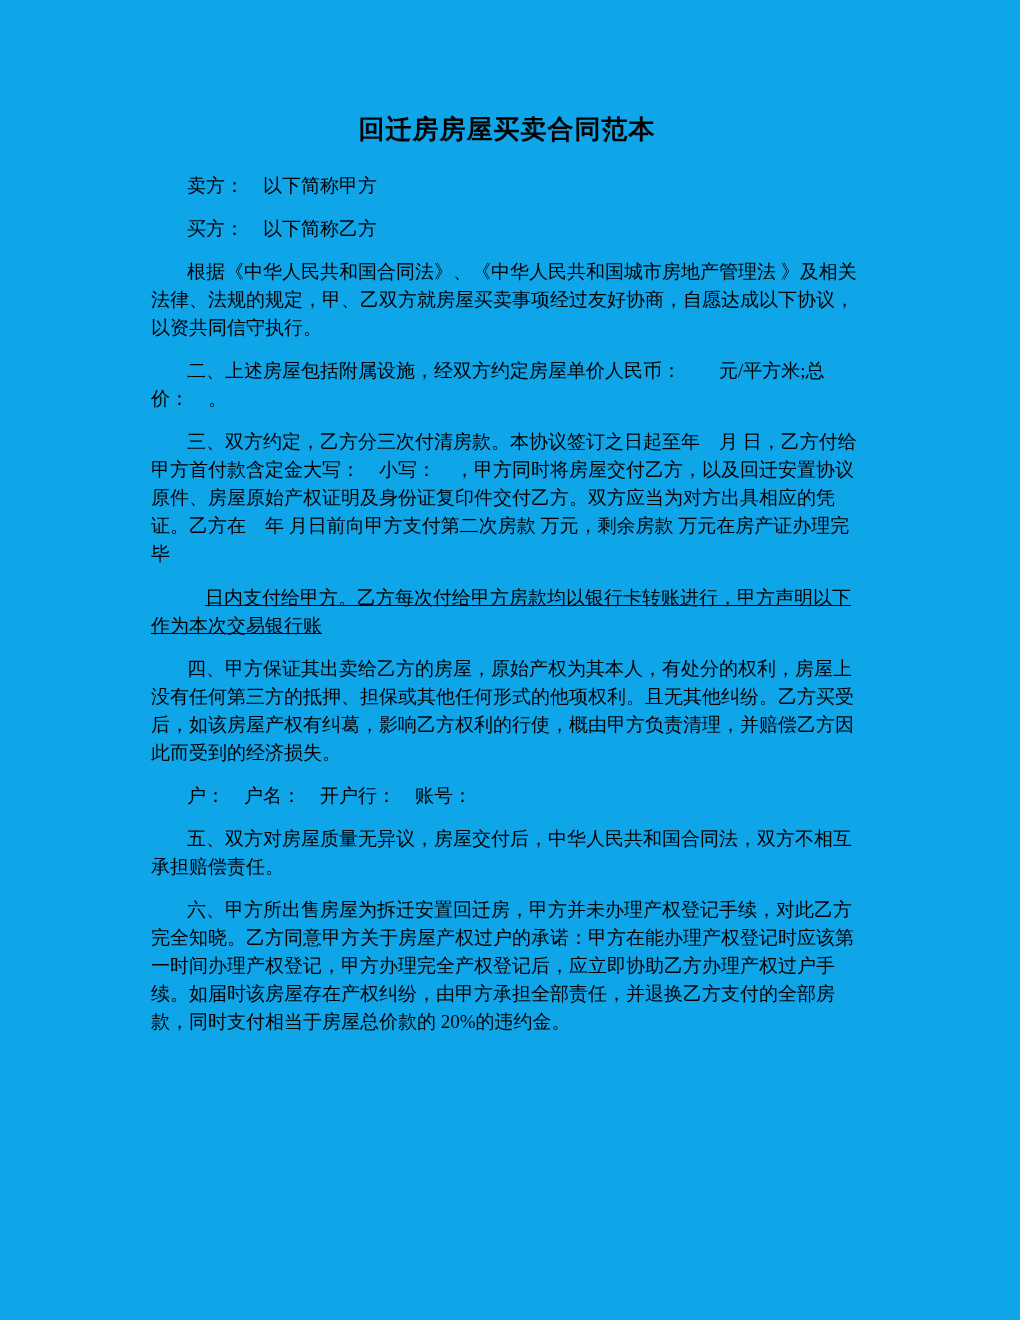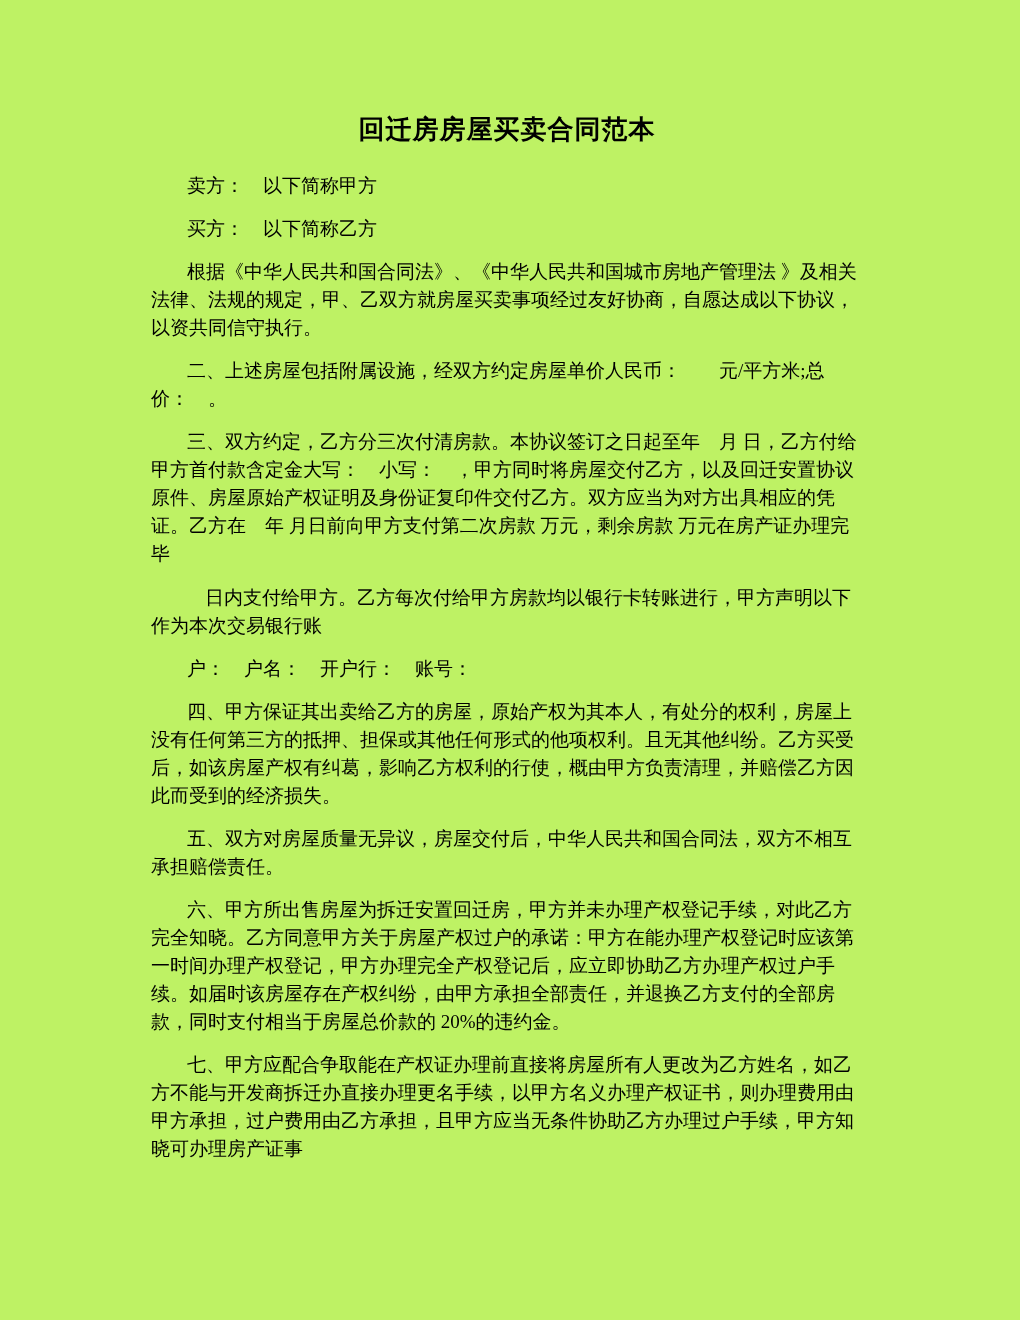--- a/index.html
+++ b/index.html
@@ -10,21 +10,21 @@
   body {
     width: 1020px;
     height: 1320px;
     font-family: "Liberation Serif", serif;
     color: #000000;
   }
   .page {
     position: relative;
     width: 1020px;
     height: 1320px;
-    background: #bef264;
+    background: #0ea5e9;
     overflow: hidden;
   }
   .content {
     position: absolute;
     left: 151px;
     top: 112px;
     width: 712px;
   }
   .doc-title {
     font-size: 26px;
@@ -38,20 +38,21 @@
     font-size: 19px;
     line-height: 28px;
     margin: 0 0 15px 0;
     text-indent: 36px;
     white-space: pre-wrap;
     word-break: break-all;
   }
   .para.continuation {
     margin-top: 0;
     text-indent: 54px;
+    text-decoration: underline;
   }
   .para.tail-line {
     margin-bottom: 16px;
   }
 </style>
 </head>
 <body>
 
 <div class="page">
   <div class="content">
@@ -64,24 +65,23 @@
 
     <p class="para">根据《中华人民共和国合同法》、《中华人民共和国城市房地产管理法 》及相关法律、法规的规定，甲、乙双方就房屋买卖事项经过友好协商，自愿达成以下协议，以资共同信守执行。</p>
 
 
     <p class="para">二、上述房屋包括附属设施，经双方约定房屋单价人民币：　　元/平方米;总价：　。</p>
 
     <p class="para tail-line">三、双方约定，乙方分三次付清房款。本协议签订之日起至年　月 日，乙方付给甲方首付款含定金大写：　小写：　，甲方同时将房屋交付乙方，以及回迁安置协议原件、房屋原始产权证明及身份证复印件交付乙方。双方应当为对方出具相应的凭证。乙方在　年 月日前向甲方支付第二次房款 万元，剩余房款 万元在房产证办理完毕</p>
 
     <p class="para continuation">日内支付给甲方。乙方每次付给甲方房款均以银行卡转账进行，甲方声明以下作为本次交易银行账</p>
 
+    <p class="para">四、甲方保证其出卖给乙方的房屋，原始产权为其本人，有处分的权利，房屋上没有任何第三方的抵押、担保或其他任何形式的他项权利。且无其他纠纷。乙方买受后，如该房屋产权有纠葛，影响乙方权利的行使，概由甲方负责清理，并赔偿乙方因此而受到的经济损失。</p>
+
     <p class="para">户：　户名：　开户行：　账号：</p>
-
-    <p class="para">四、甲方保证其出卖给乙方的房屋，原始产权为其本人，有处分的权利，房屋上没有任何第三方的抵押、担保或其他任何形式的他项权利。且无其他纠纷。乙方买受后，如该房屋产权有纠葛，影响乙方权利的行使，概由甲方负责清理，并赔偿乙方因此而受到的经济损失。</p>
 
     <p class="para">五、双方对房屋质量无异议，房屋交付后，中华人民共和国合同法，双方不相互承担赔偿责任。</p>
 
     <p class="para">六、甲方所出售房屋为拆迁安置回迁房，甲方并未办理产权登记手续，对此乙方完全知晓。乙方同意甲方关于房屋产权过户的承诺：甲方在能办理产权登记时应该第一时间办理产权登记，甲方办理完全产权登记后，应立即协助乙方办理产权过户手续。如届时该房屋存在产权纠纷，由甲方承担全部责任，并退换乙方支付的全部房款，同时支付相当于房屋总价款的 20%的违约金。</p>
 
-    <p class="para">七、甲方应配合争取能在产权证办理前直接将房屋所有人更改为乙方姓名，如乙方不能与开发商拆迁办直接办理更名手续，以甲方名义办理产权证书，则办理费用由甲方承担，过户费用由乙方承担，且甲方应当无条件协助乙方办理过户手续，甲方知晓可办理房产证事</p>
 
   </div>
 </div>
 
 </body></html>

